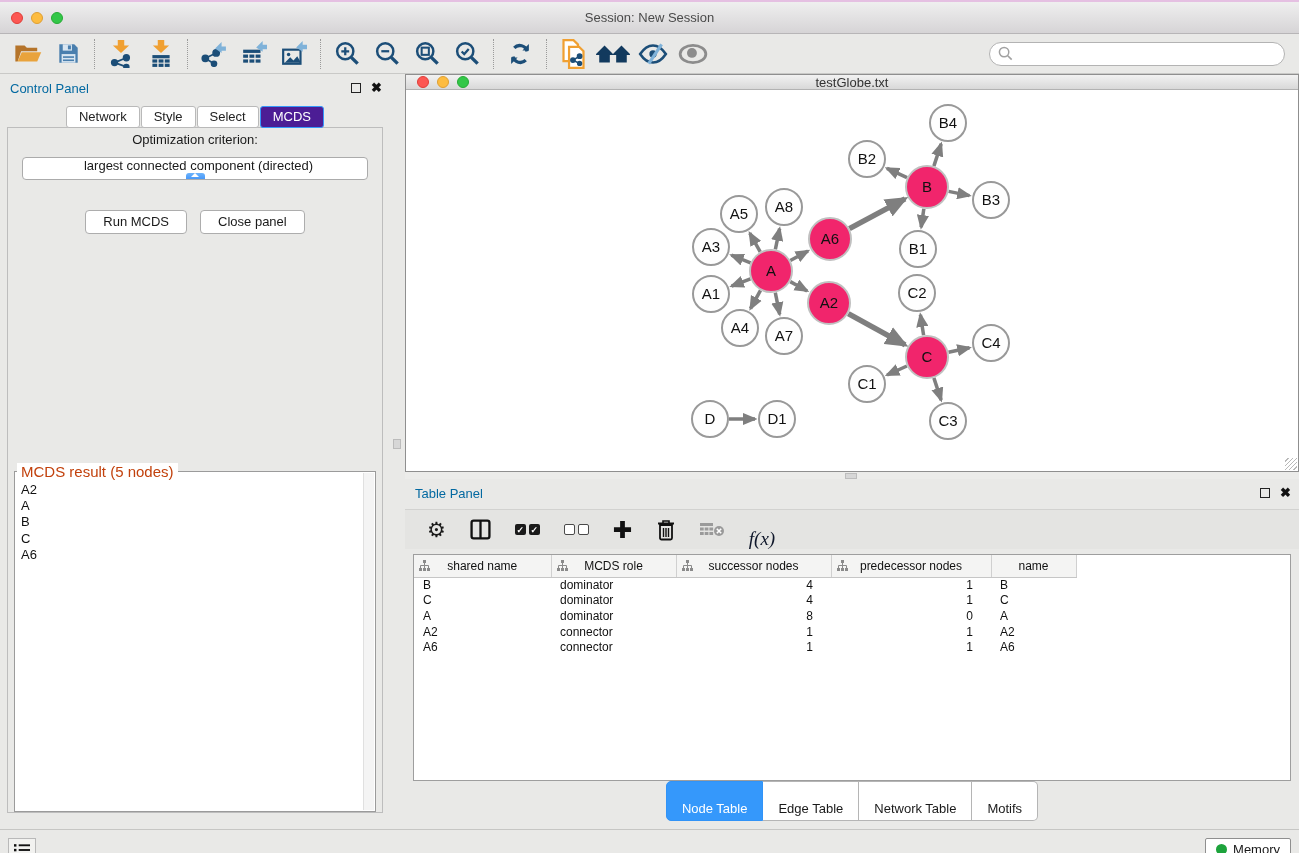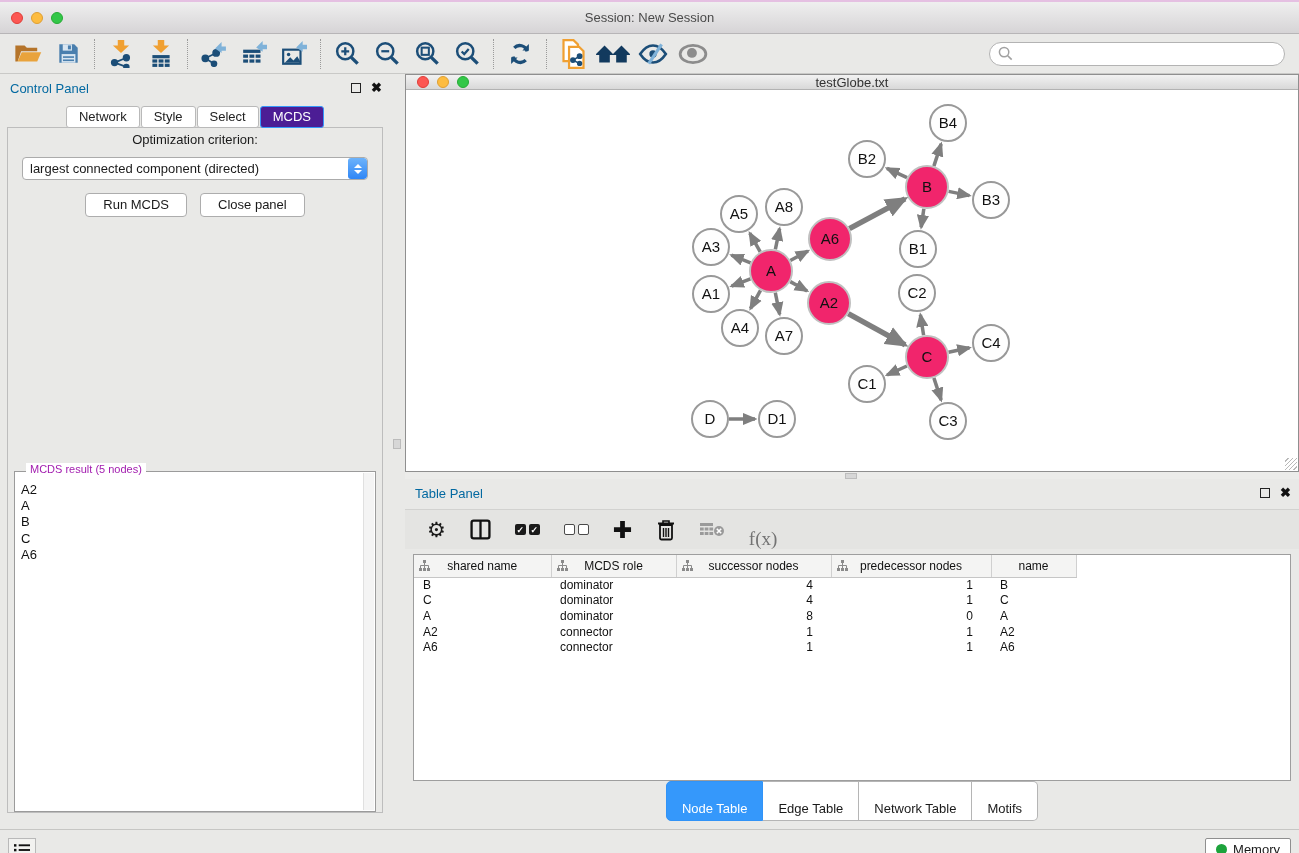--- a/index.html
+++ b/index.html
@@ -32,30 +32,30 @@
   .panel-head .pbtns { margin-left:auto; display:flex; gap:10px; align-items:center; }
   .float-box { width:10px; height:10px; border:1.5px solid #222; display:inline-block; }
   .close-x { font-size:13px; font-weight:bold; color:#111; line-height:10px; }
 
   .cp-tabs { display:flex; justify-content:center; gap:1px; margin-top:6px; position:relative; z-index:2; }
   .cp-tab { background:#fff; border:1px solid #b9b9b9; padding:2px 12px 3px; font-size:13px; border-radius:3px; color:#222; }
   .cp-tab.active { background:#4c1d95; border-color:#3598fb; color:#fff; }
 
   .cp-box { flex:1; border:1px solid #bdbdbd; margin:-1px 7px 16px 7px; background:#e9e9e7; display:flex; flex-direction:column; padding-top:4px; }
   .opt-label { text-align:center; font-size:13px; margin-bottom:10px; }
-  .cp-select { margin:0 14px; height:23px; background:#fff; border:1px solid #ababab; border-radius:4px; display:flex; align-items:center; overflow:hidden; }
+  .cp-select { margin:0 14px; height:23px; background:#fff; border:1px solid #ababab; border-radius:4px; display:flex; align-items:center; overflow:hidden;flex-direction:column; }
   .cp-select .sel-text { flex:1; padding-left:7px; font-size:13px; white-space:nowrap; }
   .sel-stepper { width:19px; height:21px; margin:0; border-radius:3px; background:linear-gradient(#6db3fb,#2f86f6); display:flex; flex-direction:column; align-items:center; justify-content:center; gap:2px; }
   .tri-up { width:0; height:0; border-left:4px solid transparent; border-right:4px solid transparent; border-bottom:4px solid #fff; }
   .tri-down { width:0; height:0; border-left:4px solid transparent; border-right:4px solid transparent; border-top:4px solid #fff; }
-  .cp-buttons { display:flex; justify-content:center; gap:13px; margin-top:13px; }
+  .cp-buttons { display:flex; justify-content:center; gap:13px; margin-top:30px; }
   .cp-btn { background:#fff; border:1px solid #adadad; border-radius:4px; padding:3px 17px 4px; font-size:13px; color:#1a1a1a; }
 
   .result-fieldset { margin:auto 6px 0 6px; height:341px; border:1px solid #9b9b9b; background:#fff; position:relative; padding:4px 12px 4px 6px; }
-  .result-legend { position:absolute; top:-9px; left:11px; background:#fff; padding:0 4px; font-size:11px; color:#a21caf; }
+  .result-legend { position:absolute; top:-9px; left:2px; background:#fff; padding:0 4px; font-size:15px; color:#c2410c; }
   .result-list { font-size:13px; line-height:16.2px; padding-top:6px; color:#111; }
   .result-scroll { position:absolute; right:1px; top:1px; bottom:1px; width:11px; background:#f4f4f4; border-left:1px solid #e0e0e0; }
 
   
   .v-gutter { width:15px; background:#e9e9e7; position:relative; }
   .v-gutter .grip { position:absolute; left:3px; top:365px; width:8px; height:10px; background:#d7d7d7; border:1px solid #bbb; }
 
   
   .right-col { flex:1; display:flex; flex-direction:column; }
 
@@ -70,21 +70,21 @@
   .h-splitter .grip { position:absolute; left:440px; top:1px; width:12px; height:6px; background:#d7d7d7; border:1px solid #bdbdbd; }
 
   
   .table-panel { flex:1; background:#e9e9e7; display:flex; flex-direction:column; }
   .tp-toolbar { height:40px; background:#e4e4e2; border-top:1px solid #d2d2d0; margin-top:4px; display:flex; align-items:center; gap:24px; padding-left:22px; }
   .tp-ic { display:flex; align-items:center; }
   .gear-glyph { font-size:21px; color:#1a1a1a; line-height:20px; }
   .chk-pair { display:flex; gap:3px; }
   .chk { width:11px; height:11px; background:#1a1a1a; border-radius:2px; color:#fff; font-size:9px; font-weight:bold; display:flex; align-items:center; justify-content:center; }
   .unchk { width:11px; height:11px; background:#fff; border:1.6px solid #4a4a4a; border-radius:2px; }
-  .fx { font-family:"Liberation Serif", serif; font-size:19px; color:#737373;margin-top:19px; }
+  .fx { font-family:"Liberation Serif", serif; font-style:italic; font-size:19px; color:#0f172a;margin-top:19px; }
 
   .tbl-wrap { margin:5px 8px 0 8px; height:227px; background:#fff; border:1px solid #9e9e9e; overflow:hidden; position:relative; }
   .tbl { border-collapse:collapse; table-layout:fixed; font-size:12px; }
   .tbl th { background:#f4f4f3; border-right:1px solid #d0d0d0; border-bottom:1px solid #c6c6c6; font-weight:normal; height:22px; text-align:center; color:#111; position:relative; }
   .tbl th .tree-ic { position:absolute; left:5px; top:5px; }
   .tbl td { height:15.6px; padding:0 6px 0 9px; color:#111; white-space:nowrap; overflow:hidden; }
   .tbl td.col2, .tbl td.col3 { text-align:right; padding-right:18px; }
   .c0{width:137px}.c1{width:125px}.c2{width:155px}.c3{width:160px}.c4{width:85px}
 
   .tp-tabs { display:flex; justify-content:center; margin-top:auto; margin-bottom:8px; }

